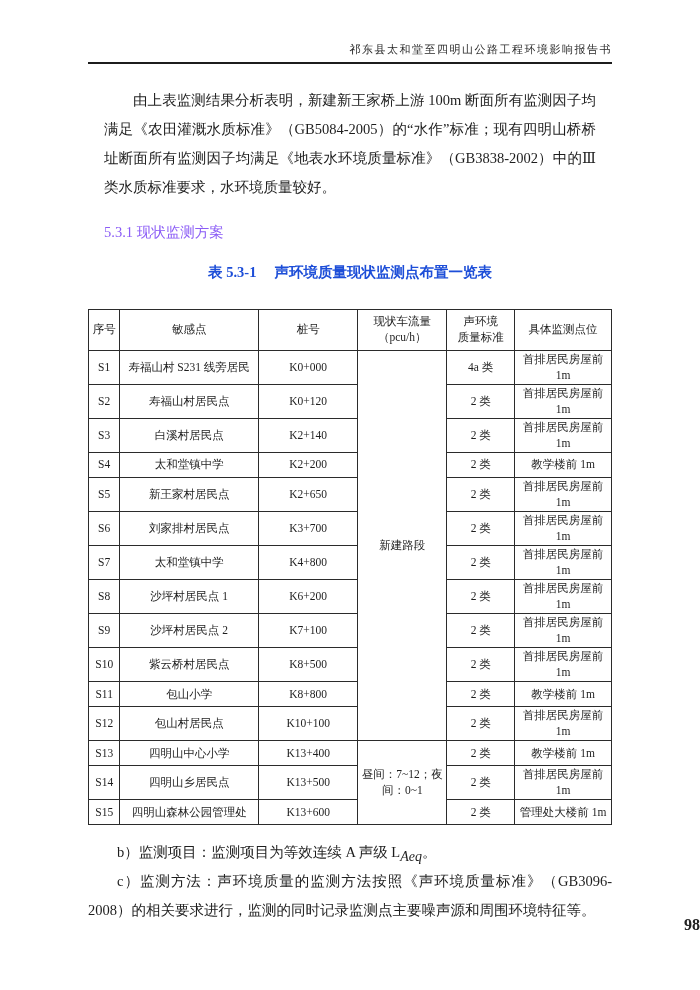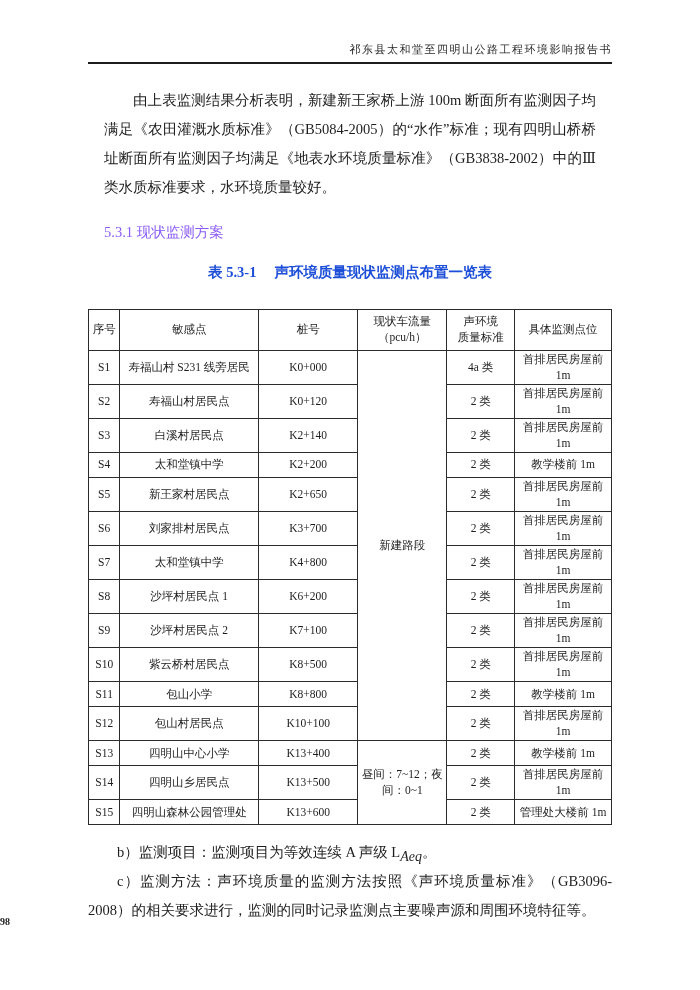--- a/index.html
+++ b/index.html
@@ -46,21 +46,21 @@
     overflow:hidden;
   }
   table.monitor{border:1.5px solid #1c1c1c;}
   table.monitor th{height:38px;}
   td.merged{text-underline-offset:2px;}
   .hdr-line{display:block;}
   sub.aeq{font-size:14px;line-height:0;font-style:italic;}
   
   .page-footer{
     position:absolute;left:0;top:916px;width:700px;
-    text-align:left;font-size:10px;color:#222;font-weight:bold;
+    text-align:right;font-size:16px;color:#222;font-weight:bold;
   }
 </style>
 </head>
 <body>
 
 <div class="page">
   <div class="content">
 
     <div class="doc-header">
       <span>祁东县太和堂至四明山公路工程环境影响报告书</span>

